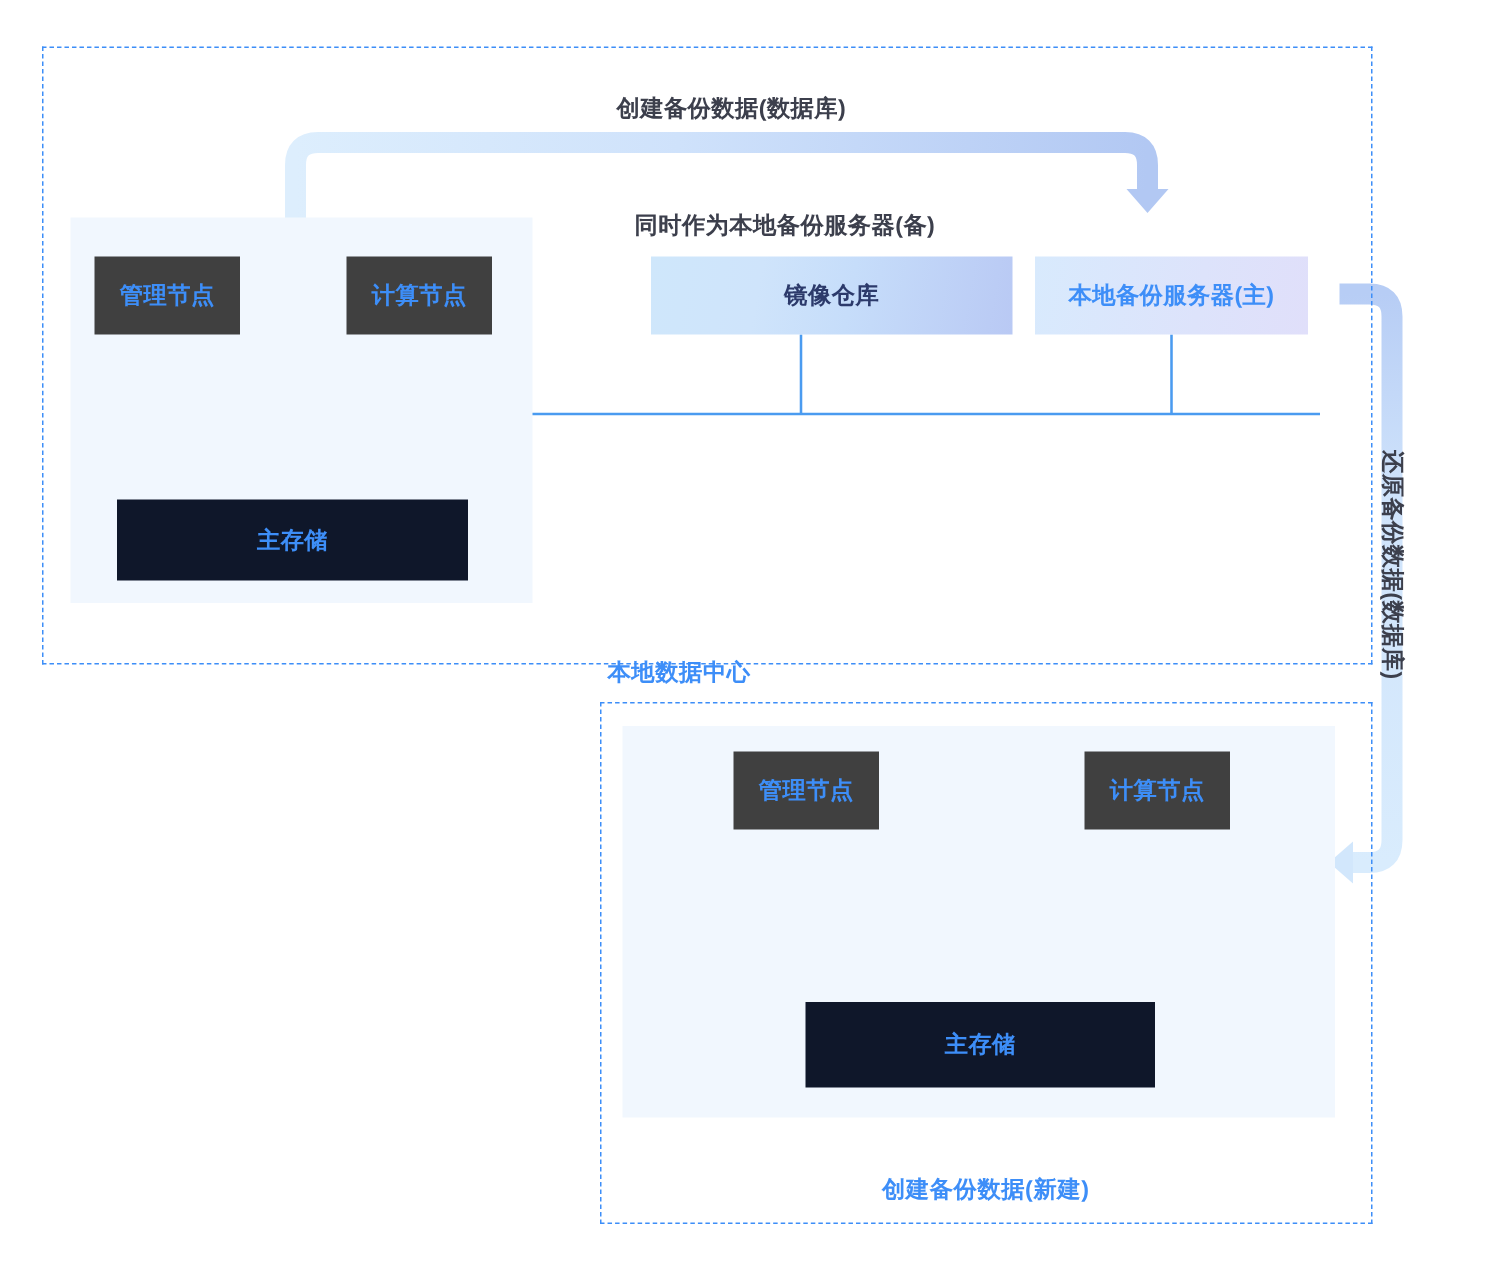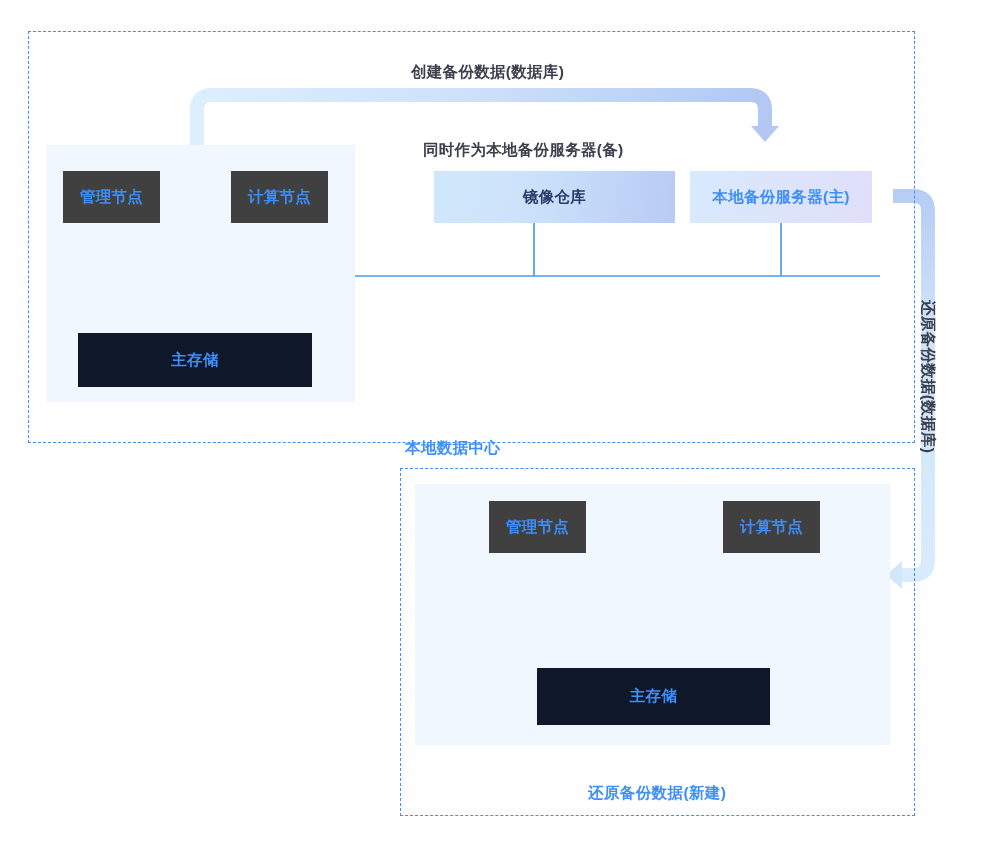--- a/index.html
+++ b/index.html
@@ -177,21 +177,21 @@
 
   <div class="flow-caption" id="caption-create">创建备份数据(数据库)</div>
 
   <div class="flow-caption" id="caption-standby">同时作为本地备份服务器(备)</div>
 
   <div id="caption-restore">还原备份数据(数据库)</div>
 
   <div class="region" id="region-bottom"></div>
   <div class="panel" id="panel-bottom"></div>
 
-  <div class="region-label" id="label-bottom">还原备份数据(新建)</div>
+  <div class="region-label" id="label-bottom">创建备份数据(新建)</div>
 
   <div class="node" id="node-mgmt-bot">管理节点</div>
 
   <div class="node" id="node-compute-bot">计算节点</div>
 
   <div class="node storage" id="node-storage-bot">主存储</div>
 
 </div>
 
 </body></html>

